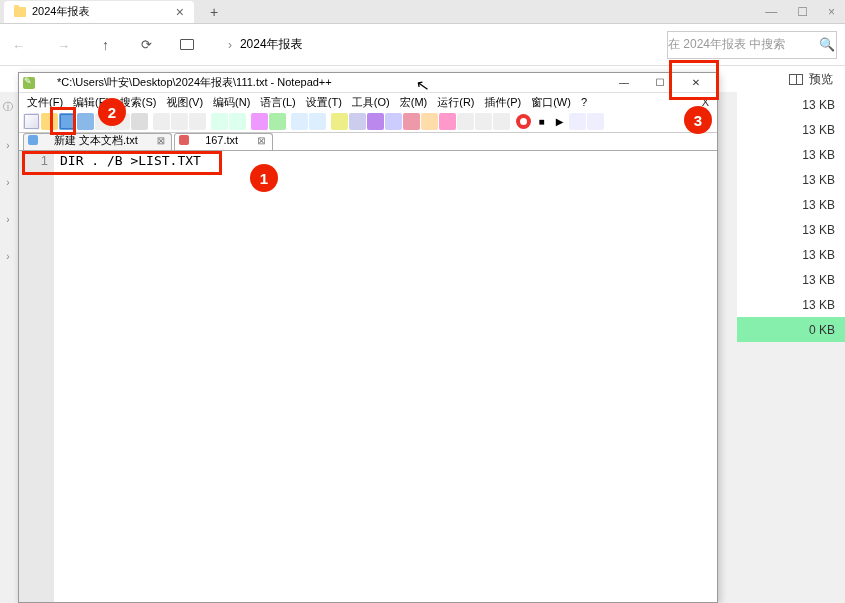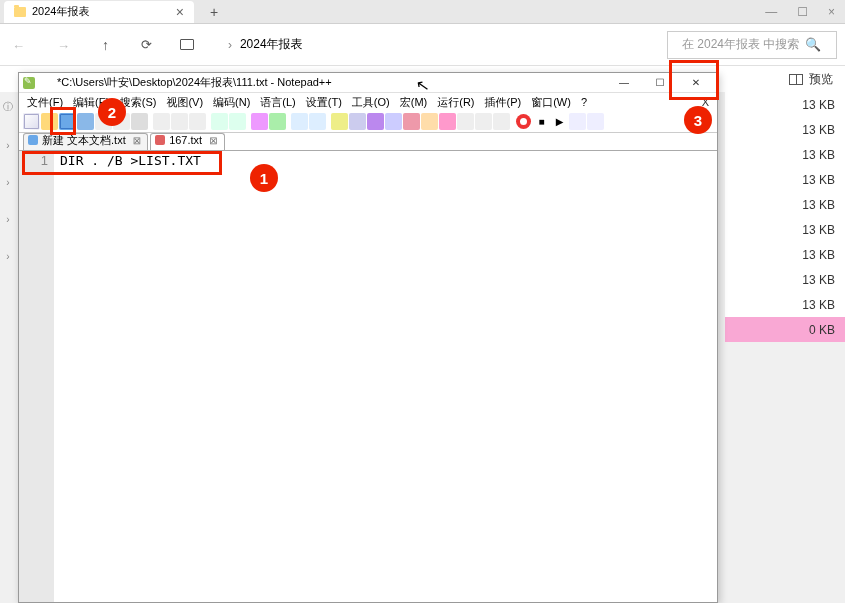--- a/index.html
+++ b/index.html
@@ -15,33 +15,33 @@
 .tab-plus { margin-left: 16px; color:#555; font-size:14px; cursor:pointer; }
 
 
 .explorer-nav { height: 42px; background: #fff; display: flex; align-items: center; padding: 0 8px; gap: 24px; border-bottom: 1px solid #e0e0e0; }
 .nav-arrow { color:#555; font-size:13px; cursor:pointer; padding:4px; }
 .nav-arrow.dis { color:#bbb; }
 .nav-up { font-size:14px; }
 .nav-screen { width:14px; height:11px; border:1px solid #555; border-radius:1px; }
 .breadcrumb { flex:1; display:flex; align-items:center; gap:8px; font-size:12px; padding-left:10px; }
 .bc-arrow { color:#888; }
-.searchbox { width:170px; height:28px; border:1px solid #ccc; display:flex; align-items:center; padding:0 14px; font-size:12px; color:#999; justify-content:space-between; }
+.searchbox { width:170px; height:28px; border:1px solid #ccc; display:flex; align-items:center; padding:0 0; font-size:12px; color:#999; justify-content:space-between; }
 .search-mag { color:#555; font-size:13px; }
 
 
 .explorer-toolbar { background:#fff; display:flex; justify-content:flex-end; align-items:center; padding:4px 12px; height:26px; font-size:12px; }
 .preview-btn { display:flex; align-items:center; gap:6px; color:#333; cursor:pointer; }
 .prev-icon { width:14px; height:11px; border:1px solid #555; position:relative; }
 .prev-icon::after { content:''; position:absolute; right:0; top:0; width:5px; height:100%; border-left:1px solid #555; }
 
 
-.explorer-body { position:absolute; top:92px; right:0; width:120px; background:#fff; }
+.explorer-body { position:absolute; top:92px; right:0; width:108px; background:#fff; }
 .file-row { height:25px; display:flex; align-items:center; justify-content:flex-end; padding-right:10px; font-size:12px; color:#333; }
-.file-row.sel { background:#f9a8d4; }
+.file-row.sel { background:#86efac; }
 
 
 .left-tree { position:absolute; left:0; top:100px; width:16px; display:flex; flex-direction:column; gap:26px; align-items:center; color:#888; font-size:10px; }
 
 
 .npp-window { position:absolute; left:18px; top:72px; width:700px; height:531px; background:#fff; border:1px solid #999; box-shadow:2px 2px 8px rgba(0,0,0,0.2); }
 .npp-title { height:20px; background:#fff; display:flex; align-items:center; padding:0 4px; font-size:11px; justify-content:space-between; border-bottom:1px solid #e0e0e0; }
 .title-left { display:flex; align-items:center; gap:22px; overflow:hidden; }
 .npp-icon { width:12px; height:12px; background:#8fc050; border-radius:2px; position:relative; }
 .npp-icon::after{ content:'✎'; position:absolute; font-size:9px; color:#fff; left:1px; top:-1px; }
@@ -81,21 +81,21 @@
 .ico-doc{ background:#f9c; }
 .ico-folder{ background:#eee; }
 .ico-monitor{ background:#eee; }
 .ico-rec{ background:#fff; box-shadow: inset 0 0 0 4px #e33; border-radius:50%; }
 .ico-play{ background:#fff; }
 .ico-playall{ background:#fff; }
 .ico-playn{ background:#eef; }
 .ico-savem{ background:#eef; }
 
 .npp-tabs { height:18px; display:flex; align-items:flex-end; padding:0 4px; gap:2px; border-bottom:1px solid #aaa; font-size:11px; }
-.npp-tab { height:17px; padding:0 6px 4px 4px; border:1px solid #aaa; border-bottom:none; background:#f4f4f4; display:flex; align-items:center; gap:4px; border-radius:3px 3px 0 0; }
+.npp-tab { height:17px; padding:0 6px 4px 4px; border:1px solid #aaa; border-bottom:none; background:#f4f4f4; display:flex; align-items:center; gap:16px; border-radius:3px 3px 0 0; }
 .npp-tab.active { background:#fff; }
 .tab-ico { width:10px; height:10px; border-radius:2px; }
 .tab-ico.blue{ background:#6aa8e8; }
 .tab-ico.red{ background:#e06060; }
 .tab-x { color:#777; cursor:pointer; margin-left:3px; font-size:10px; }
 
 .npp-editor { display:flex; height:calc(100% - 78px); background:#fff; }
 .gutter { width:35px; background:#e8e8e8; color:#888; font-family:Consolas,monospace; font-size:13px; text-align:right; padding:2px 6px 0 0; }
 .editor-body { flex:1; font-family:Consolas,monospace; font-size:13px; padding:2px 0 0 6px; color:#000; white-space:pre; }
 

